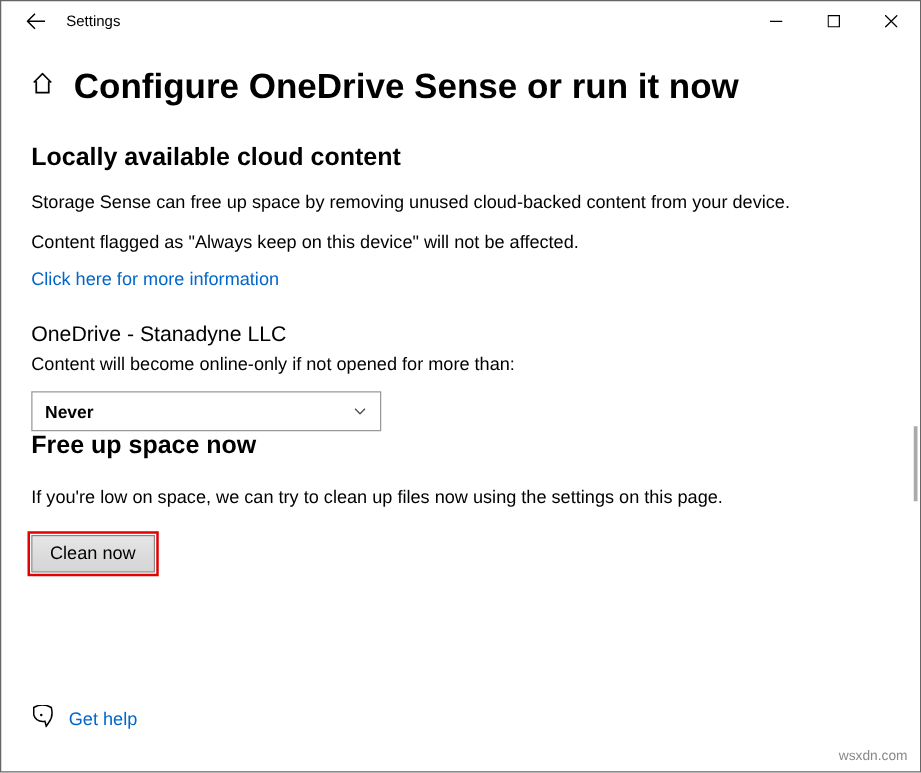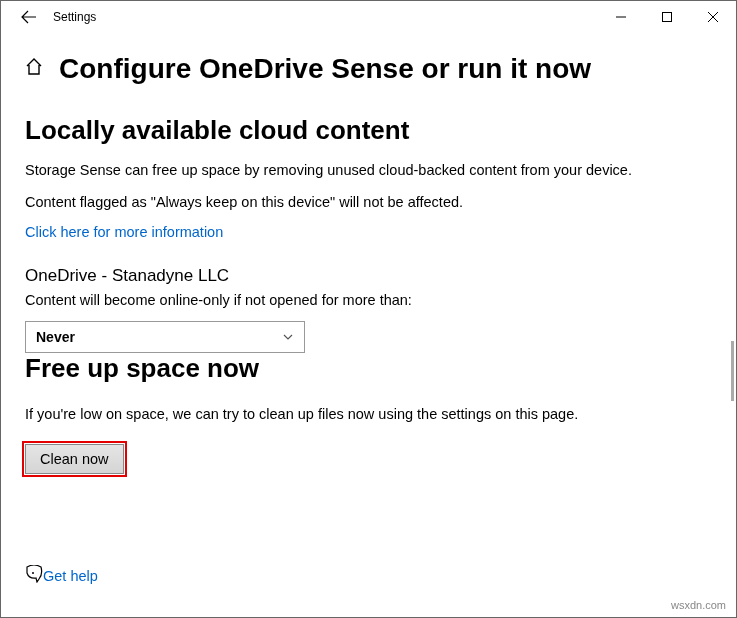--- a/index.html
+++ b/index.html
@@ -54,21 +54,21 @@
     }
     .page-title {
       font-size: 28px;
       font-weight: 600;
       color: #000;
     }
     .content {
       padding: 20px 24px 0 24px;
     }
     .section-heading {
-      font-size: 26px;
+      font-size: 20px;
       font-weight: 600;
       color: #000;
       margin-bottom: 14px;
     }
     .body-text {
       font-size: 14.5px;
       color: #000;
       line-height: 1.5;
       margin-bottom: 10px;
     }
@@ -115,20 +115,21 @@
       cursor: pointer;
       outline: 2px solid #e30000;
       outline-offset: 1px;
     }
     .gethelp {
       position: absolute;
       left: 24px;
       bottom: 30px;
       display: flex;
       align-items: center;
+      gap: 12px;
     }
     .gethelp-link {
       color: #0066cc;
       font-size: 14.5px;
       cursor: pointer;
     }
     .scrollbar {
       position: absolute;
       right: 2px;
       top: 340px;

